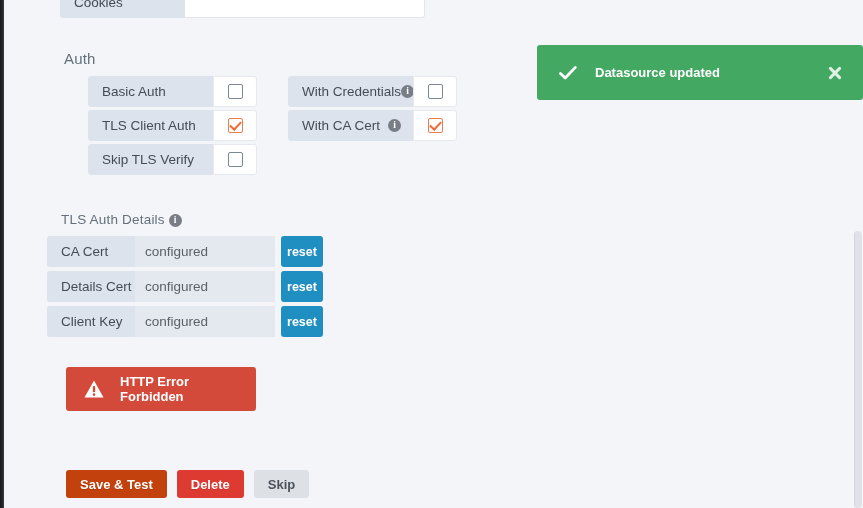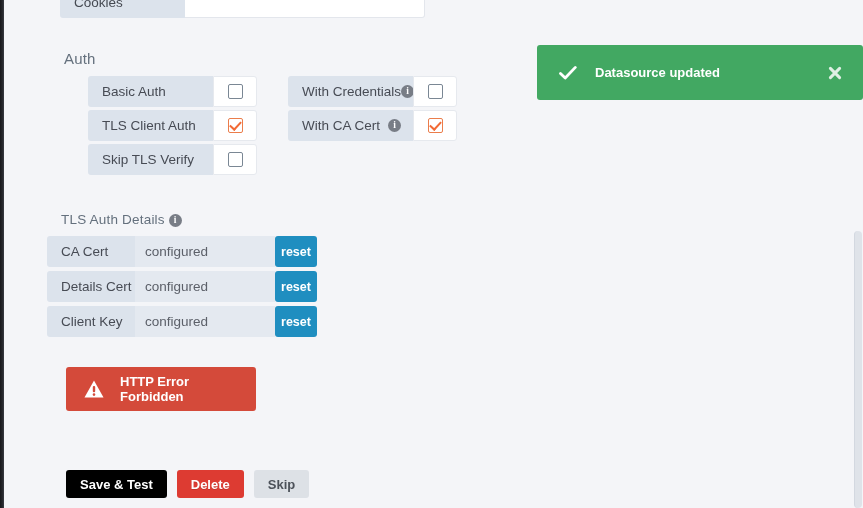--- a/index.html
+++ b/index.html
@@ -198,21 +198,21 @@
     color: #ffffff;
     border: none;
     border-radius: 3px;
     font-size: 12.5px;
     font-weight: bold;
     font-family: "Liberation Sans", sans-serif;
     cursor: pointer;
     display: flex;
     align-items: center;
     justify-content: center;
-    margin-left: 0;
+    margin-left: 6px;
     padding: 0;
   }
 
   
   .error-alert {
     position: absolute;
     left: 62px;
     top: 367px;
     width: 190px;
     height: 44px;
@@ -251,21 +251,21 @@
     font-weight: bold;
     font-family: "Liberation Sans", sans-serif;
     cursor: pointer;
     display: flex;
     align-items: center;
     justify-content: center;
     padding: 0 14px;
     box-sizing: border-box;
     text-shadow: 0 1px 0 rgba(0,0,0,0.12);
   }
-  .btn-save { background: #000000; color: #ffffff; }
+  .btn-save { background: #c2410c; color: #ffffff; }
   .btn-delete { background: #dd3b32; color: #ffffff; }
   .btn-back { background: #dde1e6; color: #4d525a; text-shadow: none; }
 
   
   .toast {
     position: absolute;
     left: 533px;
     top: 45px;
     width: 326px;
     height: 55px;

